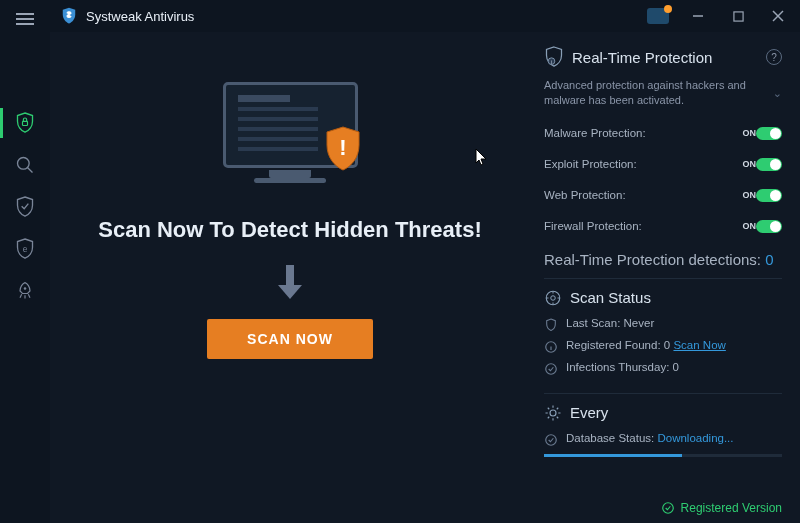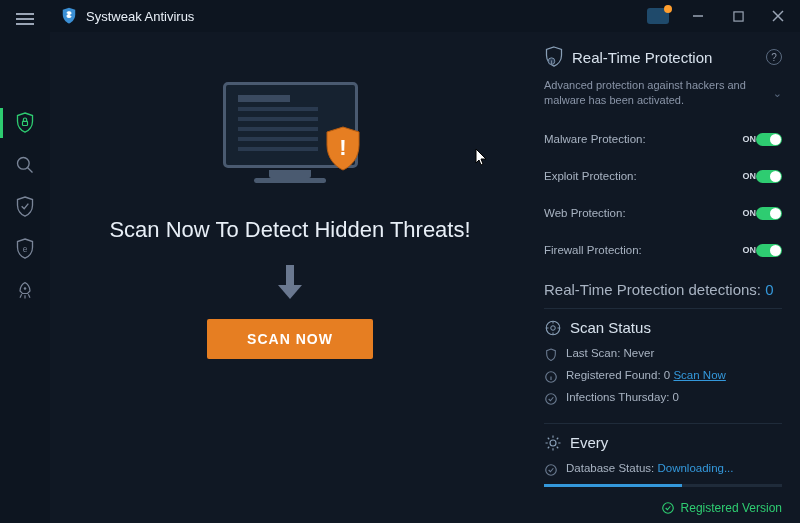--- a/index.html
+++ b/index.html
@@ -19,31 +19,31 @@
 .side-icon.active::before{content:"";position:absolute;left:0;top:6px;bottom:6px;width:3px;background:#2ecc71}
 .main{position:absolute;left:50px;top:32px;right:0;bottom:0;display:flex}
 .center{flex:1;display:flex;flex-direction:column;align-items:center;padding-top:50px;max-width:480px}
 .monitor{width:150px;height:105px;position:relative;margin-bottom:28px}
 .monitor-screen{width:135px;height:86px;border:3px solid #4a5a70;border-radius:5px;background:linear-gradient(#162230,#162230);margin:0 auto;position:relative}
 .monitor-screen::before{content:"";position:absolute;top:10px;left:12px;width:52px;height:7px;background:#3a4a60}
 .monitor-screen::after{content:"";position:absolute;top:22px;left:12px;width:80px;height:44px;background:repeating-linear-gradient(#2a3a4f 0 4px,transparent 4px 10px)}
 .monitor-stand{width:42px;height:8px;background:#4a5a70;margin:2px auto 0;border-radius:0 0 2px 2px}
 .monitor-base{width:72px;height:5px;background:#4a5a70;margin:0 auto;border-radius:3px}
 .mini-shield{position:absolute;right:2px;bottom:14px;width:40px;height:48px}
-.scan-heading{color:#e8eff7;font-size:22px;font-weight:400;text-align:center;line-height:1.35;margin-bottom:18px}
+.scan-heading{color:#e8eff7;font-size:22px;font-weight:700;text-align:center;line-height:1.35;margin-bottom:18px}
 .down-arrow{color:#6a7890;margin-bottom:18px}
 .scan-btn{background:#e67e22;color:#fff;border:none;padding:12px 40px;font-size:14px;font-weight:600;letter-spacing:1px;cursor:pointer;border-radius:2px}
 .panel{width:270px;padding:14px 18px 8px 14px;font-size:12px}
 .panel-section{border-bottom:1px solid #1f2b3a;padding-bottom:10px;margin-bottom:10px}
 .panel-header{display:flex;align-items:center;gap:8px;color:#d8e2ed;font-size:15px;margin-bottom:10px}
 .panel-header .spacer{flex:1}
 .help-icon{width:16px;height:16px;border:1px solid #5a6a80;border-radius:50%;display:flex;align-items:center;justify-content:center;font-size:10px;color:#8a95a8;cursor:pointer}
 .subtext{color:#8a95a8;font-size:11px;line-height:1.4;margin-bottom:10px;display:flex;align-items:center;gap:6px}
 .subtext .chev{color:#5a6a80}
-.row{display:flex;align-items:center;margin:24px 0;font-size:11.5px;color:#a8b3c2}
+.row{display:flex;align-items:center;margin:18px 0;font-size:11.5px;color:#a8b3c2}
 .row .label{flex:1}
 .toggle{display:flex;align-items:center;}
 .toggle-text{font-size:9px;color:#d0d8e2;font-weight:600}
 .switch{width:26px;height:13px;background:#2ecc71;border-radius:7px;position:relative}
 .switch::after{content:"";position:absolute;right:1px;top:1px;width:11px;height:11px;background:#fff;border-radius:50%}
 .stat-row{display:flex;align-items:flex-start;gap:8px;margin:7px 0;font-size:11.5px;color:#a8b3c2}
 .stat-icon{width:14px;height:14px;flex-shrink:0;color:#6a7a90;margin-top:1px}
 .link{color:#3498db;cursor:pointer}
 .num{color:#3498db}
 .detections{font-size:15px;color:#a8b3c2;margin-top:8px}

